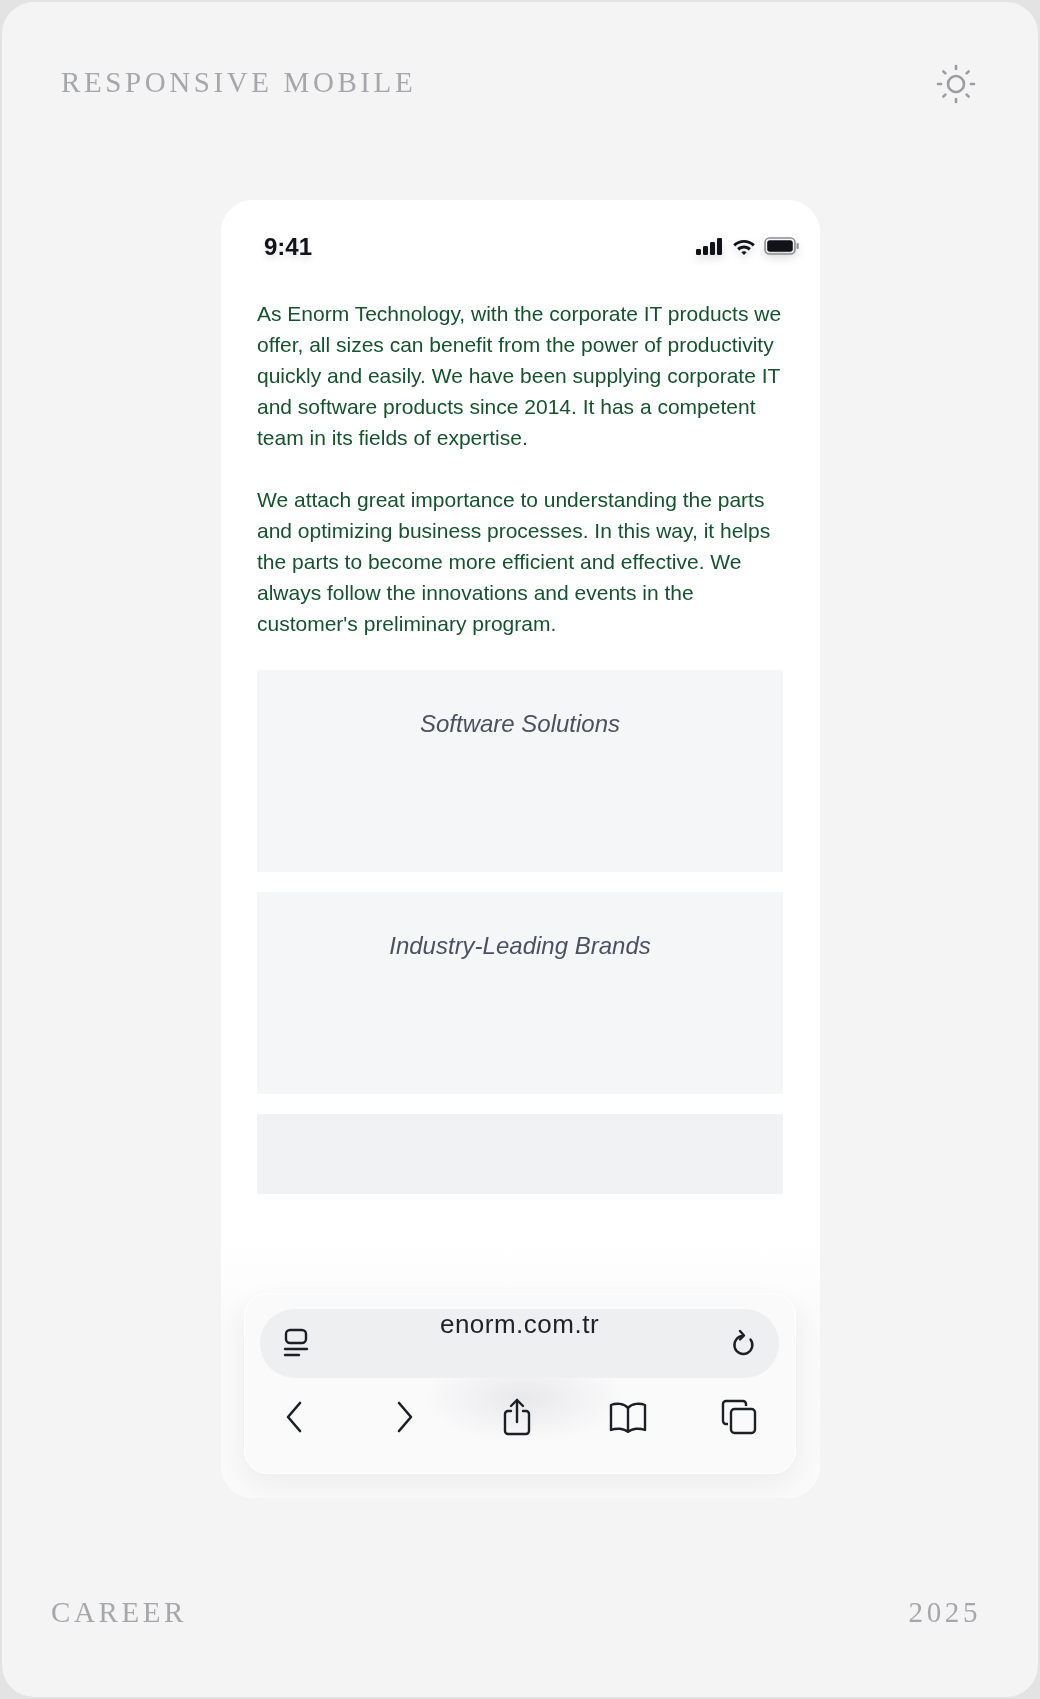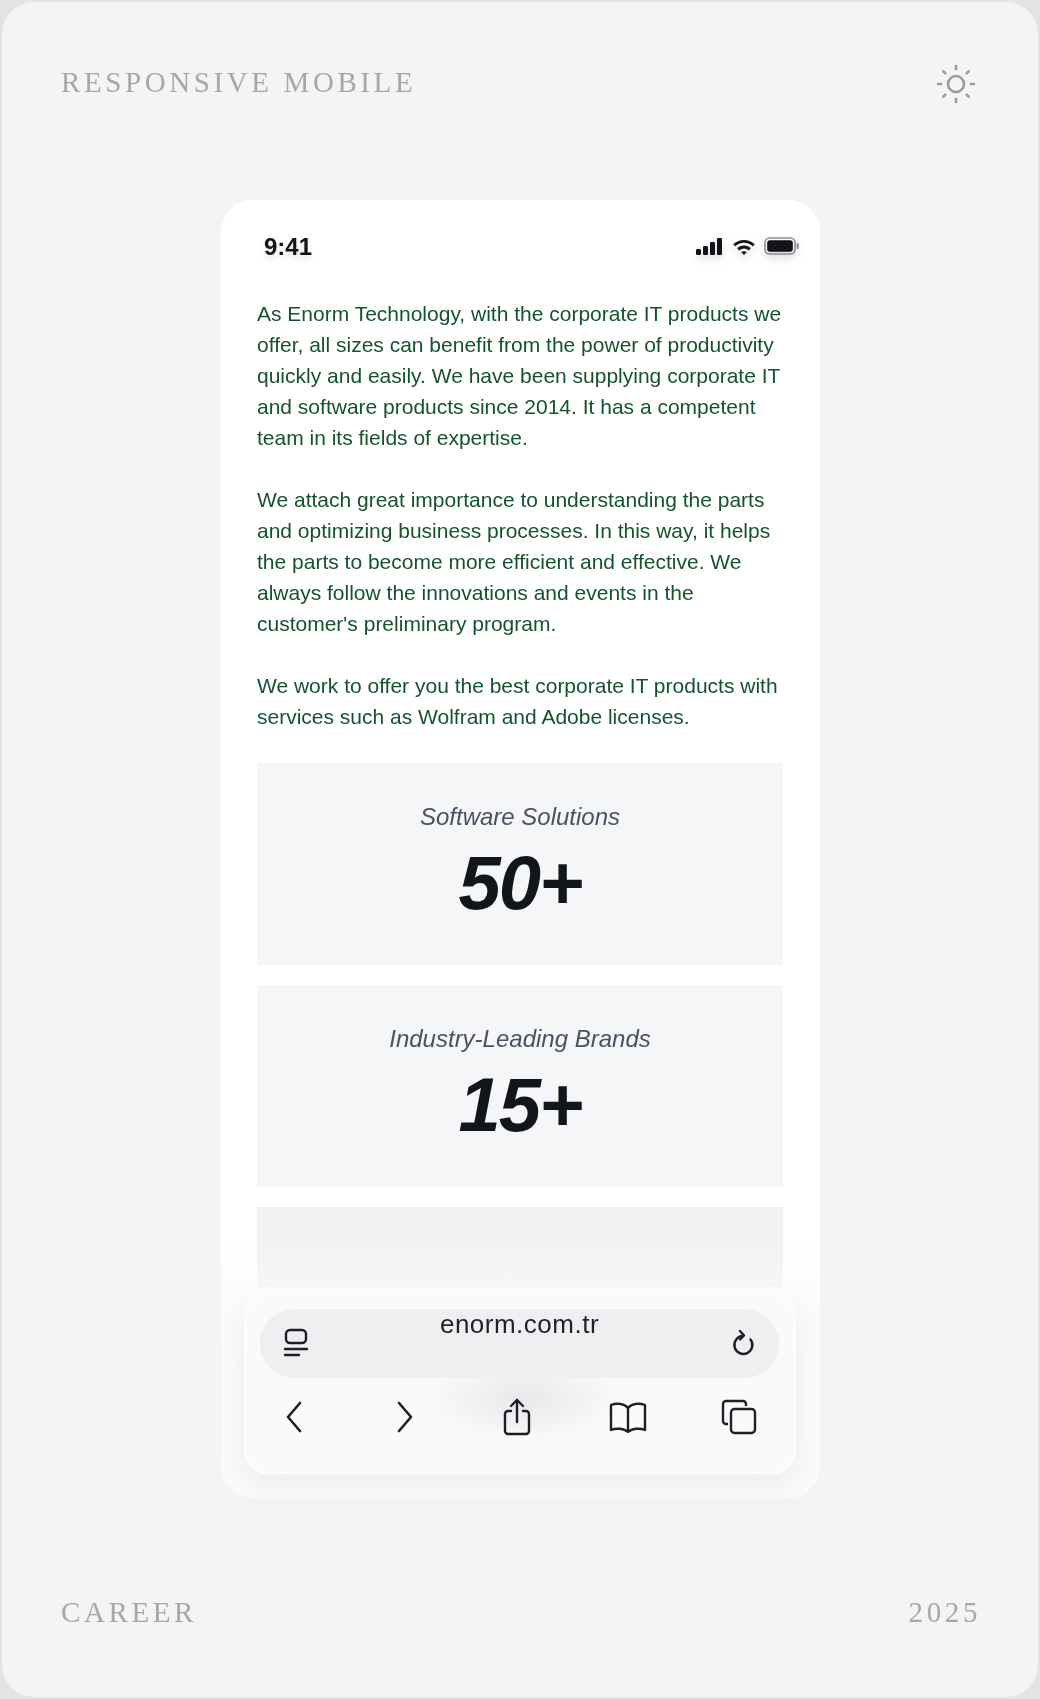--- a/index.html
+++ b/index.html
@@ -1,20 +1,20 @@
 <!DOCTYPE html>
 <html><head>
 <meta charset="utf-8">
 <style>
   html,body{margin:0;padding:0;}
   body{width:1040px;height:1699px;background:#e3e3e3;font-family:"Liberation Sans",sans-serif;position:relative;overflow:hidden;}
   .outer{position:absolute;left:2px;top:2px;width:1036px;height:1695px;background:#f4f4f4;border-radius:32px;}
   .corner-label{position:absolute;color:#a6a7ab;font-size:29px;letter-spacing:3.6px;font-weight:500;font-family:Liberation Serif, serif;}
   .lbl-tl{left:59px;top:64px;}
-  .lbl-bl{left:59px;top:1594px;}
+  .lbl-bl{left:49px;top:1594px;}
   .lbl-br{right:57px;top:1594px;}
   .theme-btn{position:absolute;left:932px;top:62px;width:44px;height:44px;display:flex;align-items:center;justify-content:center;cursor:pointer;}
   .phone{position:absolute;left:221px;top:200px;width:599px;height:1298px;background:#ffffff;border-radius:32px;overflow:hidden;}
   .status{position:absolute;left:0;top:4px;width:100%;height:70px;}
   .time{position:absolute;left:43px;top:29px;font-size:24px;font-weight:700;color:#111318;text-shadow:0 4px 6px rgba(0,0,0,0.12);}
   .status-icons{position:absolute;right:20px;top:33px;display:flex;align-items:center;gap:8px;filter:drop-shadow(0 4px 4px rgba(0,0,0,0.15));}
   .content{position:absolute;left:36px;top:98px;width:530px;}
   .para{font-size:21px;line-height:31px;color:#14532d;margin:0 0 31px 0;font-family:"Liberation Sans",sans-serif;}
   .stat{background:#f5f6f8;width:526px;height:202px;margin:0 0 20px 0;display:flex;flex-direction:column;align-items:center;}
   .stat-label{font-size:24px;color:#4b5160;margin-top:40px;}
@@ -80,29 +80,26 @@
             <rect x="3.2" y="3.2" width="25.6" height="11.6" rx="2.8" fill="#111318"></rect>
             <rect x="32.5" y="6" width="2.2" height="6" rx="1" fill="#8e8f94"></rect>
           </svg>
       </span>
     </div>
   </div>
 
   <div class="content">
     <p class="para">As Enorm Technology, with the corporate IT products we offer, all sizes can benefit from the power of productivity quickly and easily. We have been supplying corporate IT and software products since 2014. It has a competent team in its fields of expertise.</p>
     <p class="para">We attach great importance to understanding the parts and optimizing business processes. In this way, it helps the parts to become more efficient and effective. We always follow the innovations and events in the customer's preliminary program.</p>
-    <p class="para">We work to offer you the best corporate IT products with services such as Wolfram and Adobe licenses.</p>
     <div class="stats">
       <div class="stat">
         <div class="stat-label">Software Solutions</div>
-        <div class="stat-value">50+</div>
       </div>
       <div class="stat">
         <div class="stat-label">Industry-Leading Brands</div>
-        <div class="stat-value">15+</div>
       </div>
       <div class="stat faded"></div>
     </div>
   </div>
 
   <div class="fade"></div>
 
   <div class="toolbar">
     <div class="blur-hint"></div>
     <div class="urlbar">

